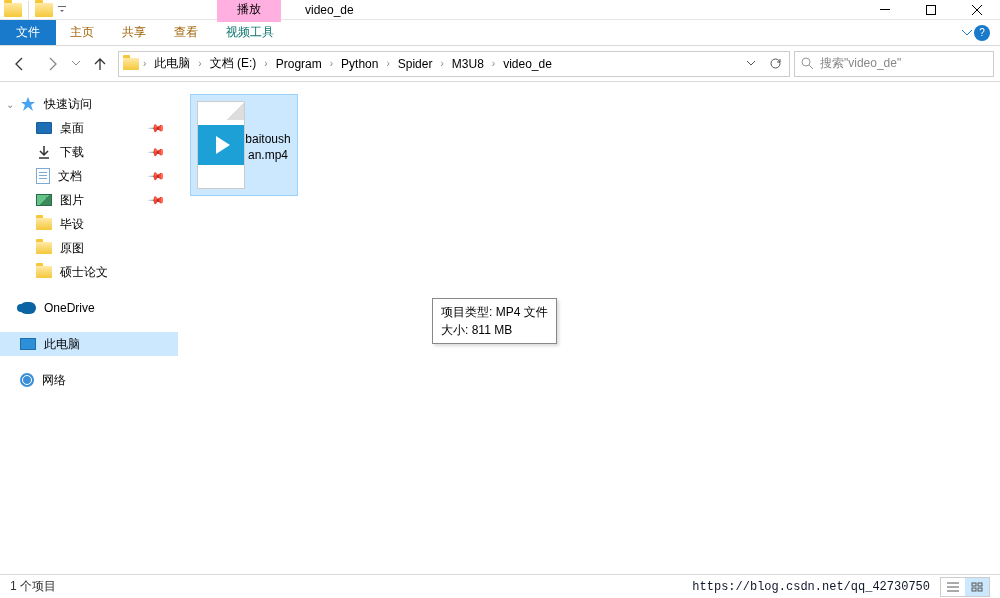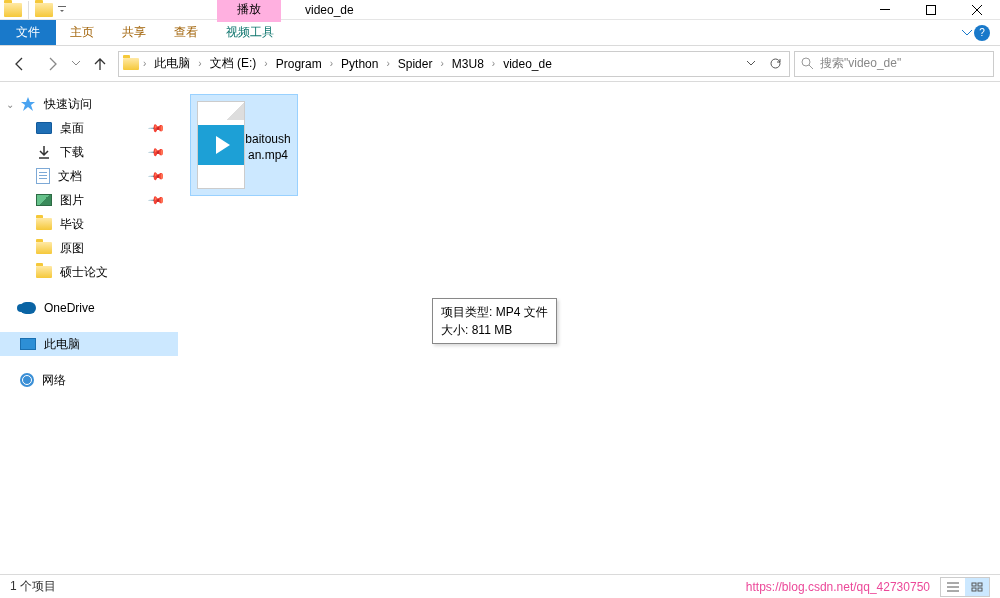--- a/index.html
+++ b/index.html
@@ -64,21 +64,21 @@
 .file-item { width: 108px; display:flex; flex-direction:row; align-items:center; padding:6px; background:#cce8ff; border:1px solid #99d1ff; }
 .file-thumb { width:72px; height:88px; background:#fff; border:1px solid #ccc; display:flex; align-items:center; justify-content:center; position:relative; }
 .file-thumb::before { content:""; position:absolute; top:0; right:0; width:18px; height:18px; background:linear-gradient(135deg,transparent 50%,#ddd 50%); }
 .video-glyph { width:46px; height:40px; background:#1da0d6; display:flex; align-items:center; justify-content:center; position:relative; }
 .video-glyph::before { content:""; width:0; height:0; border-left:14px solid #fff; border-top:9px solid transparent; border-bottom:9px solid transparent; margin-left:4px; }
 .file-name { font-size:12px; text-align:center; margin-top:6px; word-break:break-all; line-height:1.3; }
 
 .tooltip { position:absolute; left:248px; top:216px; background:#fff; border:1px solid #888; padding:4px 8px; font-size:12px; line-height:1.5; box-shadow:2px 2px 3px rgba(0,0,0,0.15);margin-left:6px; }
 
 .statusbar { height:24px; border-top:1px solid #dadada; display:flex; align-items:center; padding:0 10px; font-size:12px; color:#333; position:absolute; bottom:0; left:0; right:0; background:#fff; }
-.statusbar .watermark { margin-left:auto; color:#ec4899; font-size:12px; margin-right:10px; }
+.statusbar .watermark { margin-left:auto; color:#0f172a; font-size:12px; margin-right:10px;font-family:Liberation Mono, monospace; }
 .view-toggle { display:flex; border:1px solid #ccc; }
 .view-btn { width:24px; height:18px; display:flex; align-items:center; justify-content:center; color:#555; }
 .view-btn.active { background:#cce8ff; }
 
 svg { display:block; }
 </style>
 </head>
 <body>
 
 <div class="titlebar">

